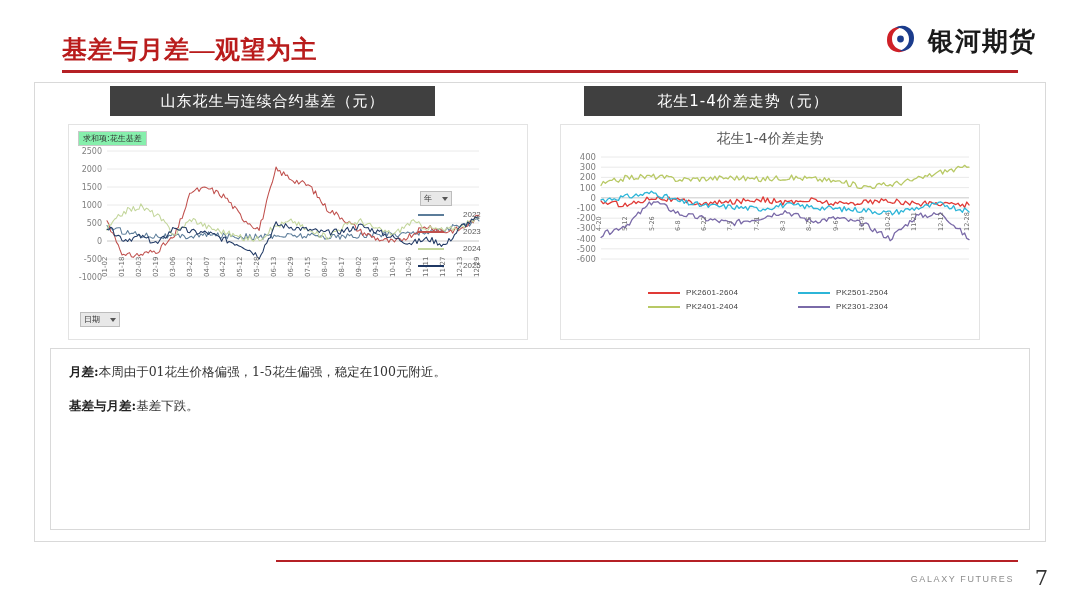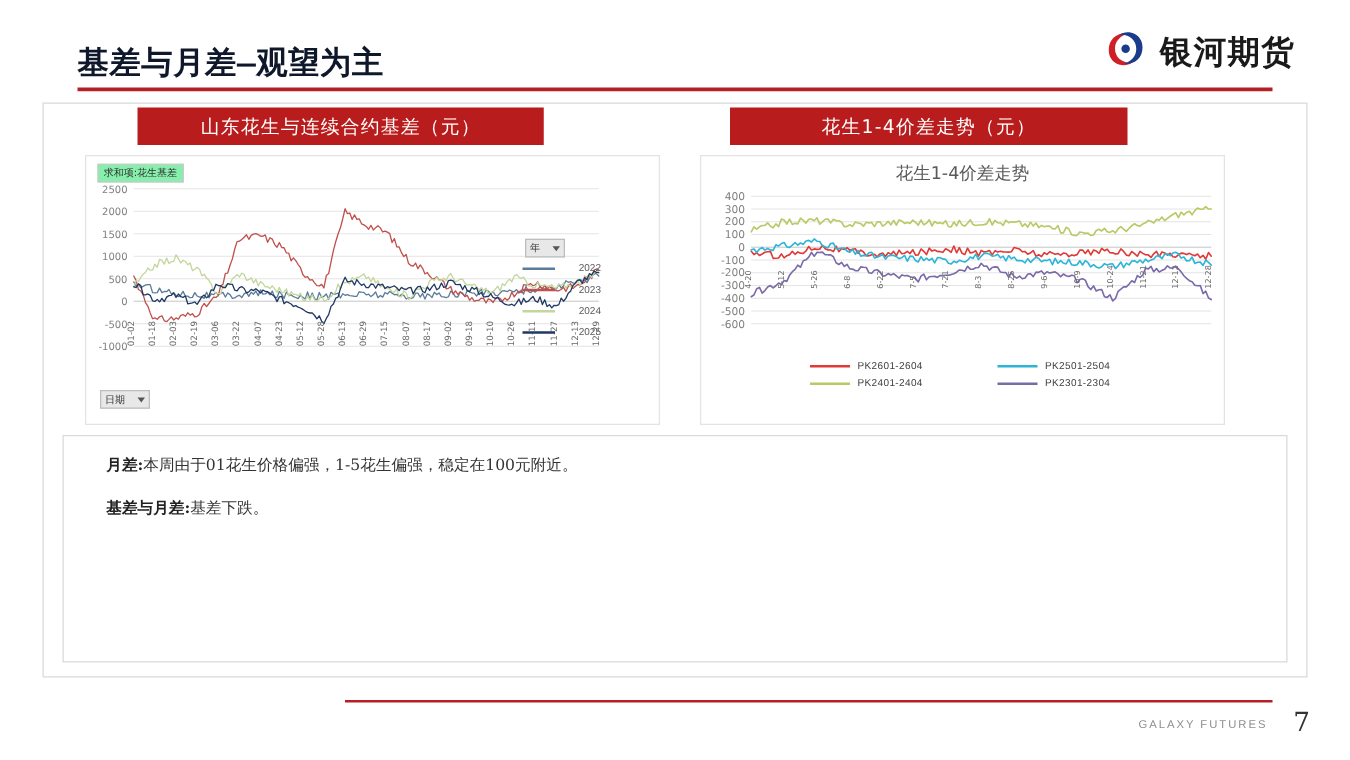--- a/index.html
+++ b/index.html
@@ -5,41 +5,41 @@
   html,body{margin:0;padding:0;}
   body{
     width:1080px;height:608px;background:#ffffff;
     font-family:"Liberation Sans","DejaVu Sans",sans-serif;
     overflow:hidden;position:relative;
   }
   
   #header{position:absolute;left:0;top:0;width:1080px;height:78px;}
   #page-title{
     position:absolute;left:62px;top:33px;
-    font-family:Liberation Mono, monospace;
-    font-weight:bold;font-size:25px;color:#0f172a;letter-spacing:.5px;
+    font-family:Liberation Serif, serif;
+    font-weight:bold;font-size:25px;color:#b91c1c;letter-spacing:.5px;
     white-space:nowrap;
   }
   #brand{position:absolute;right:44px;top:24px;display:flex;gap:9px;}
   #brand-mark{width:36px;height:32px;position:relative;}
   #brand-name{
     font-family:"DejaVu Serif","Liberation Serif",serif;
     font-weight:bold;font-size:26px;color:#1a1a1a;letter-spacing:1px;
   }
   #header-rule{
     position:absolute;left:62px;top:70px;width:956px;height:3px;background:#b52025;
   }
   
   #content-frame{
     position:absolute;left:34px;top:82px;width:1012px;height:460px;
     border:1px solid #d9d9d9;background:#ffffff;box-sizing:border-box;
   }
   
   .chart-banner{
-    position:absolute;height:30px;background:#b91c1c;
+    position:absolute;height:30px;background:#404040;
     display:flex;align-items:center;justify-content:center;
     color:#ffffff;font-size:15px;letter-spacing:1px;
     font-family:"DejaVu Sans","Liberation Sans",sans-serif;
   }
   #banner-left{left:110px;top:86px;width:325px;}
   #banner-right{left:584px;top:86px;width:318px;}
   
   .chart-panel{position:absolute;background:#ffffff;border:1px solid #e3e3e3;box-sizing:border-box;}
   #chart-panel-left{left:68px;top:124px;width:460px;height:216px;}
   #chart-panel-right{left:560px;top:124px;width:420px;height:216px;}
@@ -70,21 +70,21 @@
   #legend-right{position:absolute;left:648px;top:288px;width:300px;
     display:grid;grid-template-columns:150px 150px;row-gap:5px;}
   #legend-right .lgrow{display:flex;align-items:center;gap:6px;}
   #legend-right .swatch{width:32px;height:2px;display:block;}
   #legend-right .lgtext{font-size:8px;color:#404040;letter-spacing:.3px;}
   
   #notes{position:absolute;left:50px;top:348px;width:980px;height:182px;
     border:1px solid #d9d9d9;box-sizing:border-box;background:#fff;padding:14px 18px;}
   .note-line{
     font-family:"DejaVu Serif","Liberation Serif",serif;
-    font-size:12.5px;color:#333;margin-bottom:16px;line-height:1.4;margin-left:16px;
+    font-size:12.5px;color:#333;margin-bottom:16px;line-height:1.4;
   }
   .note-key{font-weight:bold;color:#222;}
   
   #footer-rule{position:absolute;left:276px;top:560px;width:742px;height:2px;background:#b52025;}
   #footer-brand{position:absolute;right:66px;top:574px;font-size:9px;color:#8d8d8d;letter-spacing:1.6px;}
   #page-number{position:absolute;right:32px;top:566px;font-size:21px;color:#333;
     font-family:"DejaVu Serif","Liberation Serif",serif;}
   svg{display:block;}
 </style>
 </head>

